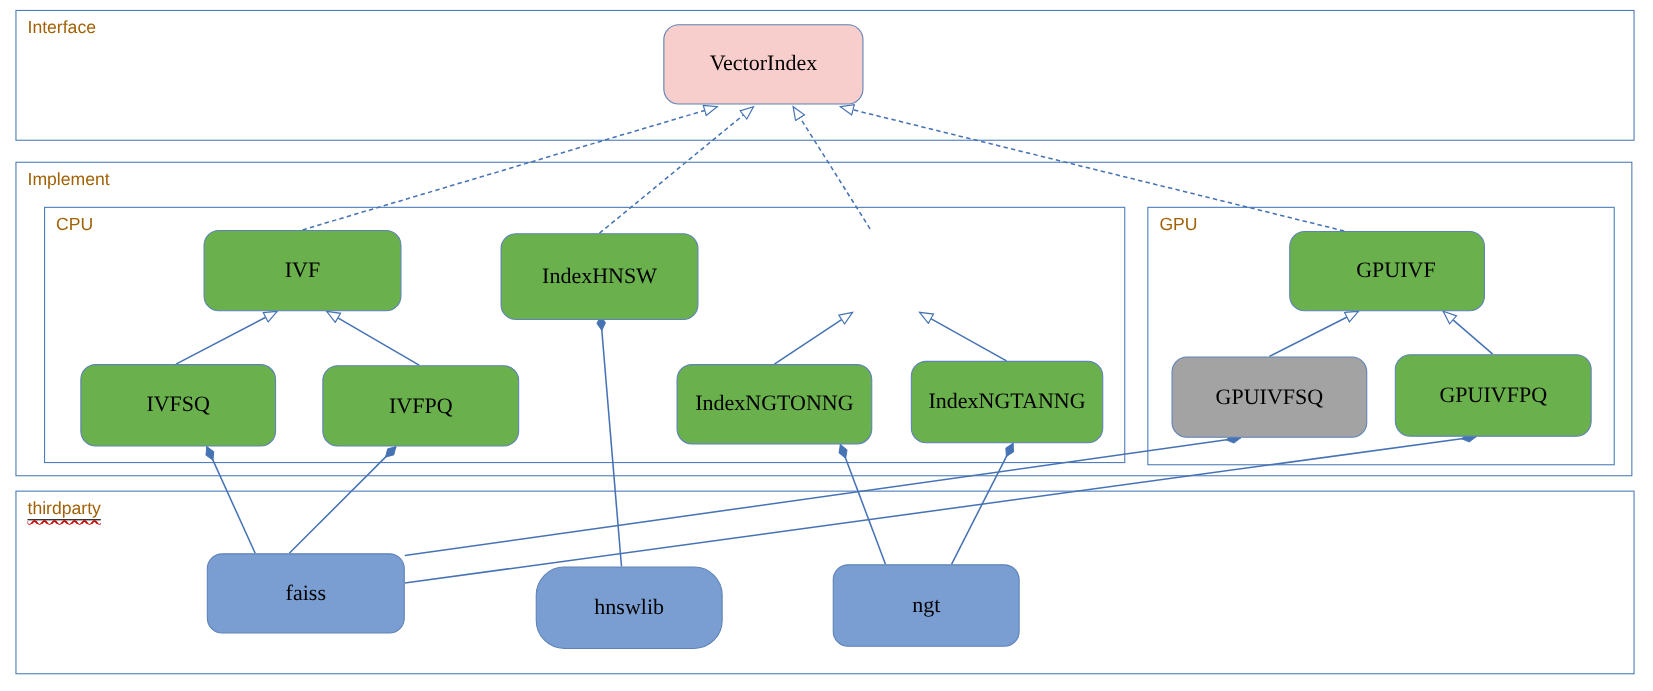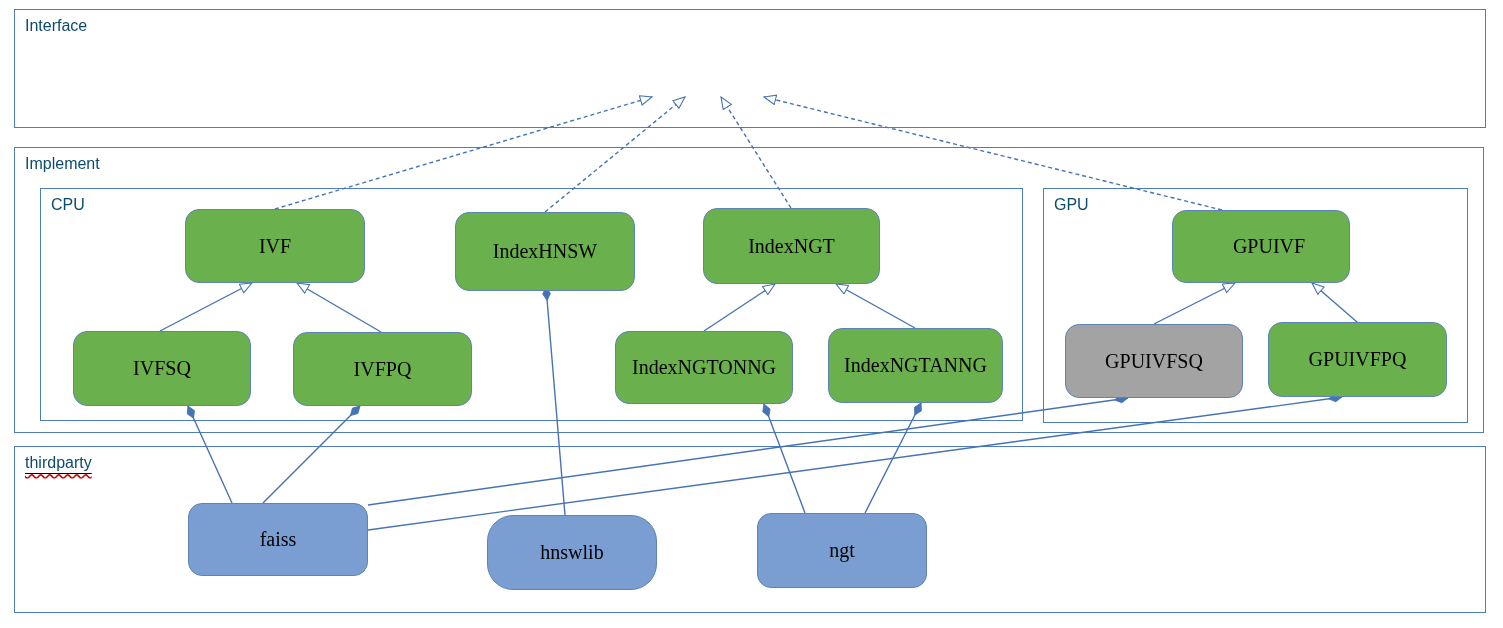--- a/index.html
+++ b/index.html
@@ -13,21 +13,21 @@
     position:absolute;
     border:1.6px solid #4f7dba;
     background:transparent;
     box-sizing:border-box;
     z-index:1;
   }
   .container-box .label{
     display:inline-block;
     margin:7px 0 0 10px;
     font-size:16px;
-    color:#0c4a6e;
+    color:#a16207;
     line-height:1.15;
   }
   
   .tp-label{
     text-decoration:underline wavy #cc0000;
     text-underline-offset:5px;
   }
   .tp-solid{
     text-decoration:underline solid #000000;
   }
@@ -93,23 +93,23 @@
       <line class="edge composition" x1="232" y1="503" x2="188" y2="406" stroke="#4673b4" marker-end="url(#diamond-filled)"></line>
       <line class="edge composition" x1="263" y1="503" x2="360" y2="406" stroke="#4673b4" marker-end="url(#diamond-filled)"></line>
       <line class="edge composition" x1="368" y1="505" x2="1128" y2="398" stroke="#4673b4" marker-end="url(#diamond-filled)"></line>
       <line class="edge composition" x1="368" y1="530" x2="1342" y2="397" stroke="#4673b4" marker-end="url(#diamond-filled)"></line>
       <line class="edge composition" x1="565" y1="515" x2="546" y2="287" stroke="#4673b4" marker-end="url(#diamond-filled)"></line>
       <line class="edge composition" x1="805" y1="513" x2="764" y2="404" stroke="#4673b4" marker-end="url(#diamond-filled)"></line>
       <line class="edge composition" x1="865" y1="513" x2="921" y2="403" stroke="#4673b4" marker-end="url(#diamond-filled)"></line>
     </svg>
 
   <div id="nodes-layer">
+      <div class="node interface" style="left: 603px; top: 22px; width: 182px; height: 73px; background: rgb(248, 206, 204); border-color: rgb(94, 131, 183);">VectorIndex</div>
       <div class="node implementation" style="left: 185px; top: 209px; width: 180px; height: 74px; background: rgb(106, 176, 76); border-color: rgb(94, 131, 183);">IVF</div>
       <div class="node implementation" style="left: 455px; top: 212px; width: 180px; height: 79px; background: rgb(106, 176, 76); border-color: rgb(94, 131, 183);">IndexHNSW</div>
-      <div class="node implementation" style="left: 703px; top: 208px; width: 177px; height: 76px; background: rgb(106, 176, 76); border-color: rgb(94, 131, 183);">IndexNGT</div>
       <div class="node implementation" style="left: 73px; top: 331px; width: 178px; height: 75px; background: rgb(106, 176, 76); border-color: rgb(94, 131, 183);">IVFSQ</div>
       <div class="node implementation" style="left: 293px; top: 332px; width: 179px; height: 74px; background: rgb(106, 176, 76); border-color: rgb(94, 131, 183);">IVFPQ</div>
       <div class="node implementation" style="left: 615px; top: 331px; width: 178px; height: 73px; background: rgb(106, 176, 76); border-color: rgb(94, 131, 183);">IndexNGTONNG</div>
       <div class="node implementation" style="left: 828px; top: 328px; width: 175px; height: 75px; background: rgb(106, 176, 76); border-color: rgb(94, 131, 183);">IndexNGTANNG</div>
       <div class="node implementation" style="left: 1172px; top: 210px; width: 178px; height: 73px; background: rgb(106, 176, 76); border-color: rgb(94, 131, 183); padding-left: 16px;">GPUIVF</div>
       <div class="node implementation" style="left: 1065px; top: 324px; width: 178px; height: 74px; background: #a3a3a3; border-color: rgb(94, 131, 183);">GPUIVFSQ</div>
       <div class="node implementation" style="left: 1268px; top: 322px; width: 179px; height: 75px; background: rgb(106, 176, 76); border-color: rgb(94, 131, 183);">GPUIVFPQ</div>
       <div class="node thirdparty" style="left: 188px; top: 503px; width: 180px; height: 73px; background: rgb(122, 158, 210); border-color: rgb(94, 131, 183);">faiss</div>
       <div class="node thirdparty" style="left: 487px; top: 515px; width: 170px; height: 75px; background: rgb(122, 158, 210); border-color: rgb(94, 131, 183); border-radius: 26px;">hnswlib</div>
       <div class="node thirdparty" style="left: 757px; top: 513px; width: 170px; height: 75px; background: rgb(122, 158, 210); border-color: rgb(94, 131, 183);">ngt</div>

